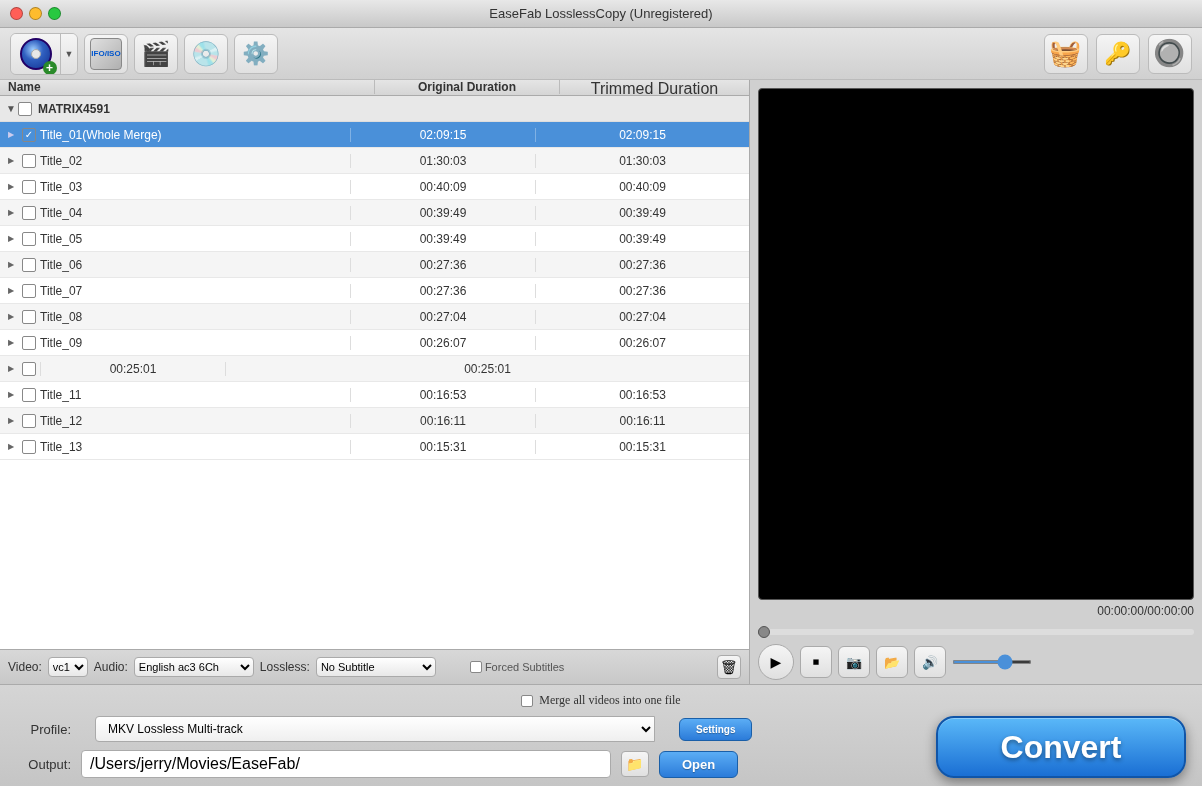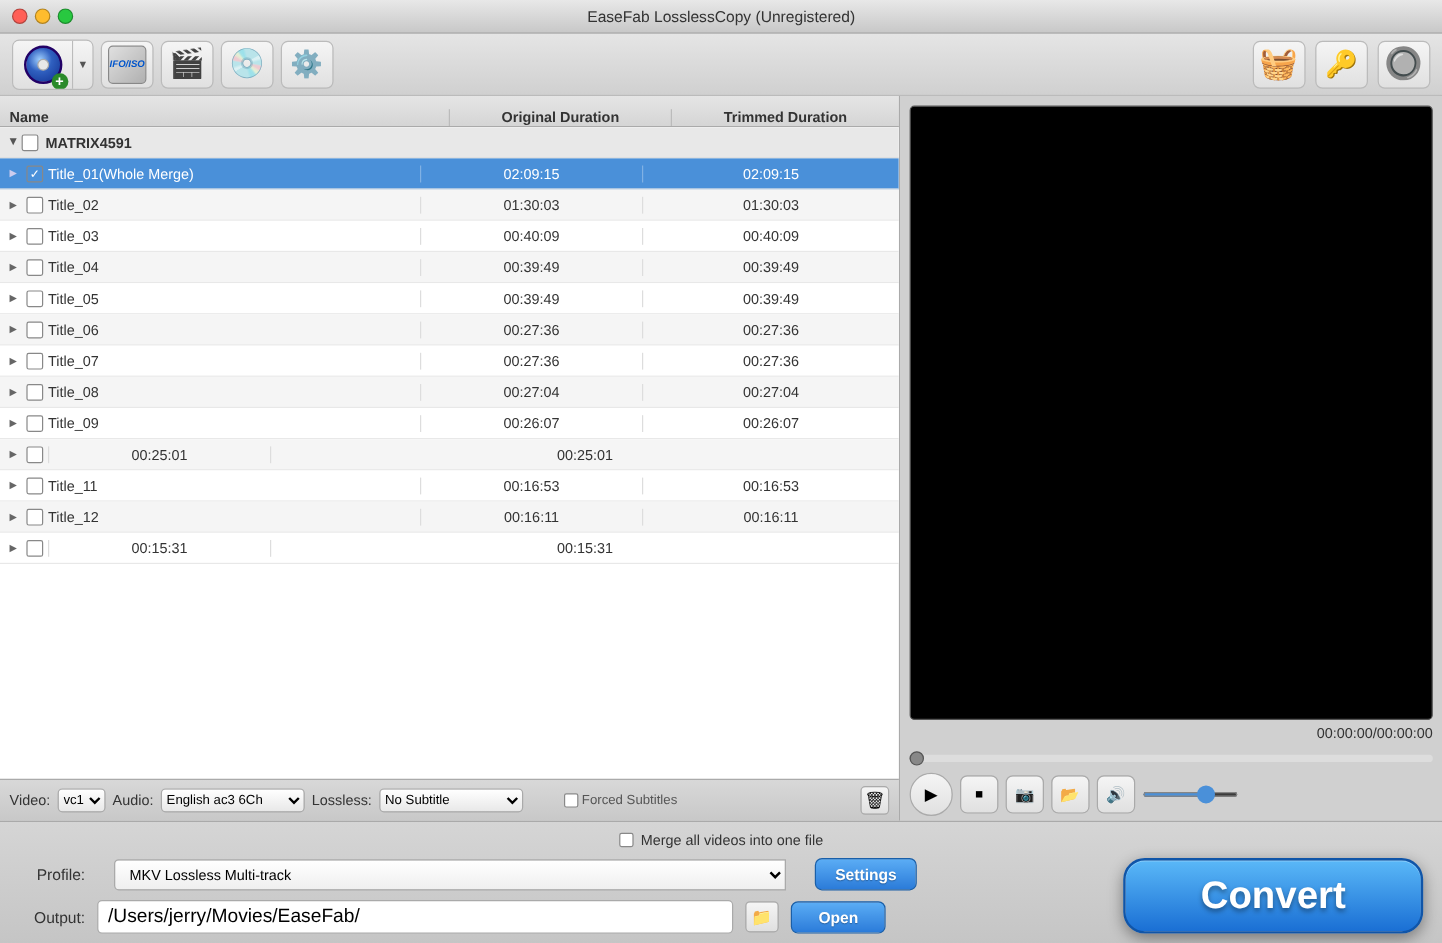--- a/index.html
+++ b/index.html
@@ -111,22 +111,22 @@
     .left-panel {
       display: flex;
       flex-direction: column;
       width: 750px;
       border-right: 1px solid #aaa;
     }
     .file-list-header {
       display: flex;
       background: linear-gradient(to bottom, #e5e5e5, #d5d5d5);
       border-bottom: 1px solid #aaa;
-      height: 26px;
-      align-items: flex-end;
+      height: 16px;
+      align-items: flex-start;
     }
     .col-name {
       width: 375px;
       padding: 0 8px;
       font-weight: 600;
       font-size: 12px;
       color: #333;
       border-right: 1px solid #bbb;
     }
     .col-orig {
@@ -134,22 +134,22 @@
       padding: 0 8px;
       font-weight: 600;
       font-size: 12px;
       color: #333;
       border-right: 1px solid #bbb;
       text-align: center;
     }
     .col-trim {
       flex: 1;
       padding: 0 8px;
-      font-weight: 700;
-      font-size: 12px;
+      font-weight: 400;
+      font-size: 16px;
       color: #333;
       text-align: center;
     }
     .file-list-container {
       flex: 1;
       overflow-y: auto;
       background: #fff;
     }
     .file-list-container::-webkit-scrollbar { width: 12px; }
     .file-list-container::-webkit-scrollbar-track { background: #e0e0e0; }
@@ -336,20 +336,21 @@
       background: linear-gradient(to bottom, #d5d5d5, #c5c5c5);
       border-top: 1px solid #aaa;
       padding: 8px 16px;
     }
     .merge-row {
       display: flex;
       align-items: center;
       justify-content: center;
       gap: 6px;
       margin-bottom: 8px;
+      font-family: Liberation Serif, serif;
     }
     .merge-label {
       font-size: 12px;
       color: #333;
     }
     .profile-row {
       display: flex;
       align-items: center;
       margin-bottom: 8px;
       gap: 24px;
@@ -378,21 +379,21 @@
       background: linear-gradient(to bottom, #fff, #efefef);
       font-size: 12px;
       padding: 4px 8px;
       cursor: pointer;
     }
     .settings-btn {
       background: linear-gradient(to bottom, #5badf5, #2b7bd9);
       border: 1px solid #1a5fa8;
       border-radius: 6px;
       color: white;
-      font-size: 13px;
+      font-size: 10px;
       font-weight: 600;
       padding: 5px 16px;
       cursor: pointer;
       text-shadow: 0 1px 1px rgba(0,0,0,0.3);
     }
     .output-input {
       flex: 1;
       max-width: 530px;
       border: 1px solid #aaa;
       border-radius: 4px;
@@ -521,21 +522,20 @@
     }
     .ifo-btn {
       display: flex;
       flex-direction: column;
       align-items: center;
       justify-content: center;
       font-size: 9px;
       font-weight: bold;
       color: #333;
       line-height: 1.2;
-      font-style: italic;
     }
     .ifo-line1 { font-size: 8px; color: #0055cc; }
   </style>
 </head>
 <body>
 
 <div class="title-bar">
   <div class="title-bar-buttons">
     <div class="tb-btn tb-close"></div>
     <div class="tb-btn tb-min"></div>
@@ -694,20 +694,21 @@
             <div class="file-row even">
               <div class="row-arrow">▶</div>
               <div class="unchecked-box" style="margin-right: 4px;"></div>
               <div class="row-name">Title_12</div>
               <div class="row-orig">00:16:11</div>
               <div class="row-trim">00:16:11</div>
             </div>
             <div class="file-row odd">
               <div class="row-arrow">▶</div>
               <div class="unchecked-box" style="margin-right: 4px;"></div>
+              <div class="row-name">Title_13</div>
               <div class="row-orig">00:15:31</div>
               <div class="row-trim">00:15:31</div>
             </div>
           </div>
       </div>
 
       <div class="bottom-controls">
         <span class="ctrl-label">Video:</span>
         <select class="ctrl-select">
           <option>vc1</option>

